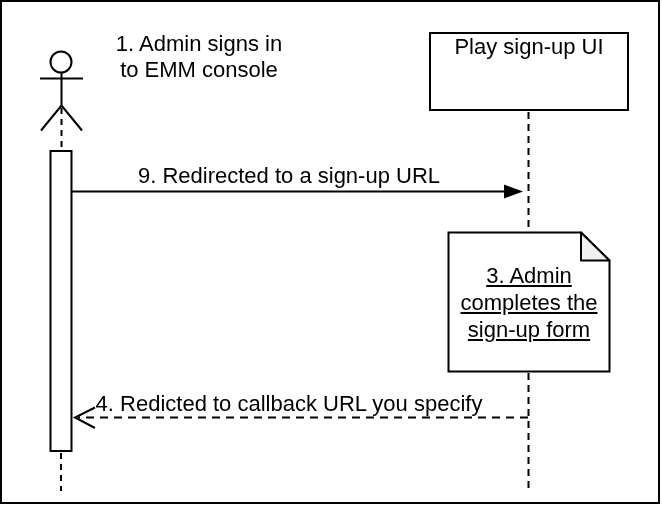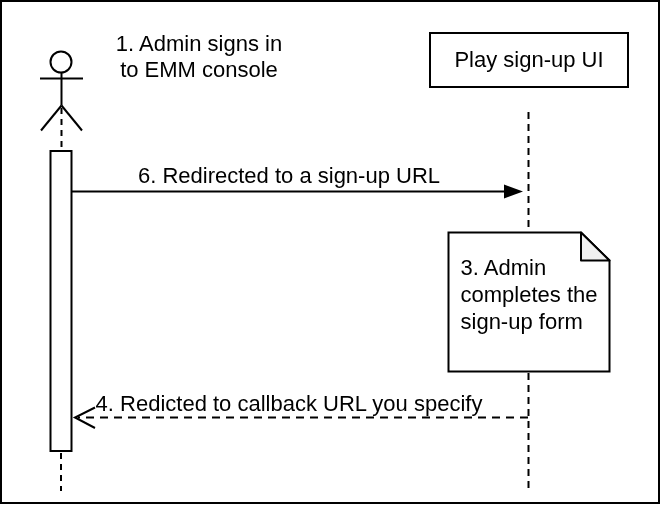--- a/index.html
+++ b/index.html
@@ -57,40 +57,41 @@
     top: 392px;
     width: 434px;
     line-height: 24px;
     text-align: center;
   }
   .participant-box {
     position: absolute;
     left: 429px;
     top: 32px;
     width: 200px;
-    height: 56px;
+    height: 79px;
     border: 2px solid #000000;
     box-sizing: border-box;
     background: #ffffff;
     display: flex;
-    align-items: center;
     justify-content: center;
     font-size: 22px;
   }
   .note-text {
     position: absolute;
     left: 449px;
-    top: 225px;
+    top: 233px;
     width: 160px;
     height: 138px;
     display: flex;
     align-items: center;
     justify-content: center;
+    text-align: center;
     font-size: 22px;
     line-height: 27px;
+    text-decoration: underline;
   }
 </style>
 </head>
 <body>
 
 <div class="canvas">
 
   <div class="frame"></div>
 
   <svg class="shapes" width="662" height="512" viewBox="0 0 662 512">
@@ -128,21 +129,21 @@
     </g>
   </svg>
 
   <div class="label label-step1 multiline">1. Admin signs in
 to EMM console</div>
 
   <div class="participant-box">
     <span>Play sign-up UI</span>
   </div>
 
-  <div class="label label-step2">6. Redirected to a sign-up URL</div>
+  <div class="label label-step2">9. Redirected to a sign-up URL</div>
 
   <div class="note-text multiline">3. Admin
 completes the
 sign-up form</div>
 
   <div class="label label-step4">4. Redicted to callback URL you specify</div>
 
 </div>
 
 </body></html>

